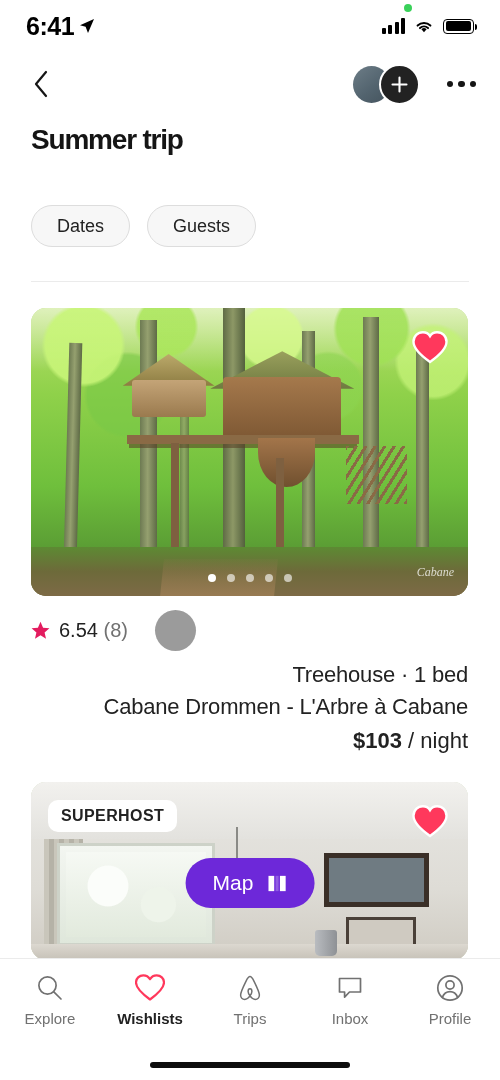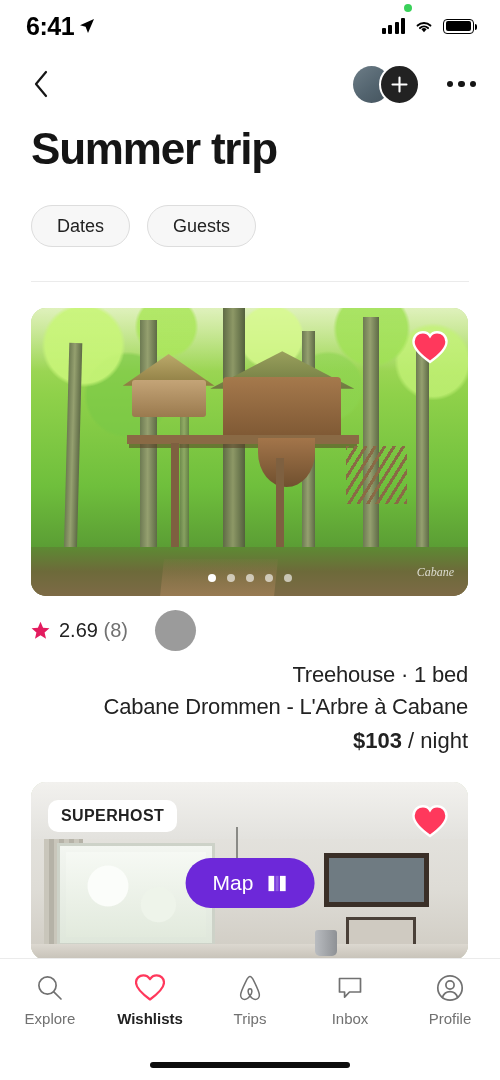--- a/index.html
+++ b/index.html
@@ -58,21 +58,21 @@
     display:flex; align-items:center; justify-content:center;
     margin-left: -11px; position: relative; z-index: 2;
     border: 2.5px solid #fff;
   }
   .dots-btn { display:flex; gap: 5px; margin-left: 27px; }
   .dots-btn span { width: 6.5px; height: 6.5px; border-radius: 50%; background:#151515; }
 
   
   .page-title {
     position: absolute; top: 124px; left: 31px;
-    font-size: 44px; font-weight: bold; color: #151515; letter-spacing: -1.2px;
+    font-size: 28px; font-weight: bold; color: #151515; letter-spacing: -1.2px;
   }
   .chips { position: absolute; top: 205px; left: 31px; display: flex; gap: 17px; align-items: flex-end; }
   .chip {
     height: 42px; padding: 0 25px; border: 1px solid #dddddd; border-radius: 21px;
     background: #f7f7f7; display:flex; align-items:center; justify-content:center;
     font-size: 18px; color: #222222;
   }
   .divider {
     position:absolute; top: 281px; left: 31px; right: 31px;
     height: 1px; background: #ebebeb;
@@ -345,21 +345,21 @@
         <i></i>
       </div>
     </div>
 
     <div class="info">
       <div class="rating-row">
         <svg class="star" viewBox="0 0 20 20">
           <path d="M10 0.8 L12.7 7 L19.4 7.6 L14.3 12 L15.8 18.6 L10 15.1 L4.2 18.6 L5.7 12 L0.6 7.6 L7.3 7 Z" fill="#E31C5F"></path>
         </svg>
         <div class="rating-text">
-          <span>2.69</span>
+          <span>6.54</span>
           <span class="count">(8)</span>
         </div>
         <div class="info-avatar"></div>
       </div>
       <div class="line-type">Treehouse · 1 bed</div>
       <div class="line-name">Cabane Drommen - L'Arbre à Cabane</div>
       <div class="line-price">
         <b>$103</b>
         <span>/ night</span>
       </div>

